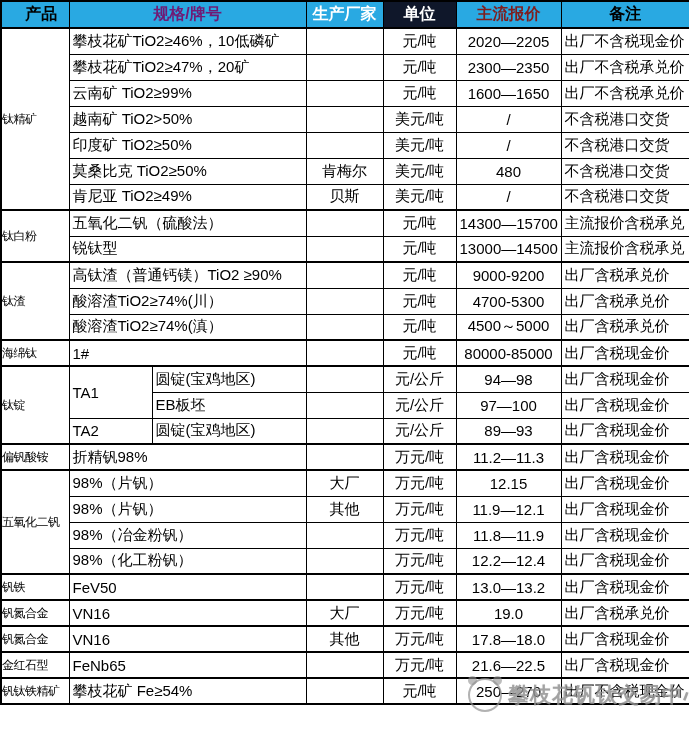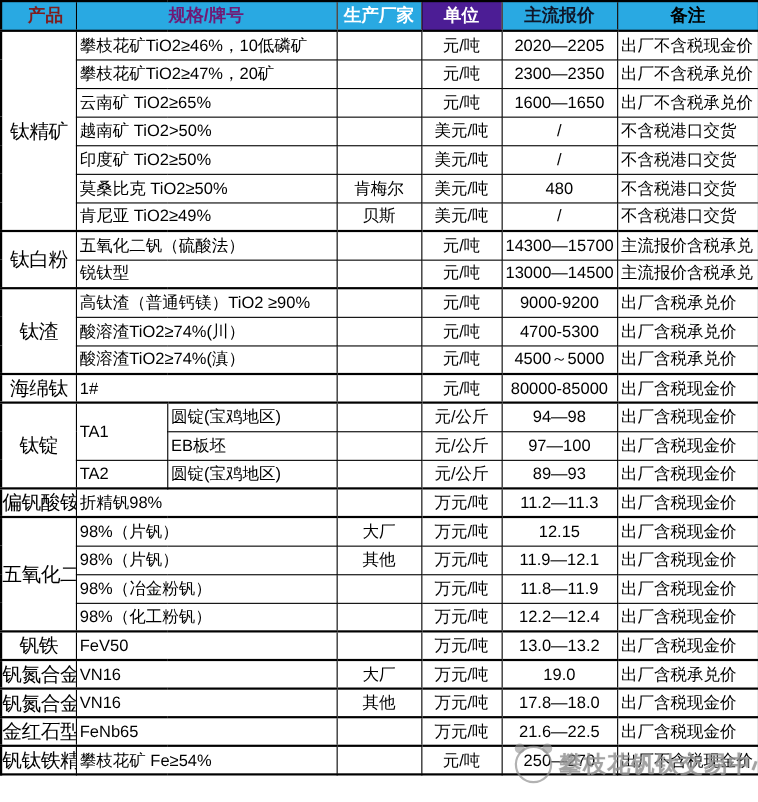--- a/index.html
+++ b/index.html
@@ -3,21 +3,21 @@
 <meta charset="utf-8">
 <style>
   html,body{margin:0;padding:0;background:#fff;}
   body{width:689px;height:729px;position:relative;font-family:"Liberation Sans","DejaVu Sans",sans-serif;overflow:hidden;}
   table{border-collapse:collapse;table-layout:fixed;width:689px;border:2px solid #000;}
   th,td{border:1px solid #000;height:26px;padding:0 3px;font-size:15px;color:#000;
         overflow:hidden;white-space:nowrap;vertical-align:middle;box-sizing:border-box;}
   thead th{height:27px;color:#fff;font-weight:bold;font-size:16px;text-align:center;padding:0;}
   td.center{text-align:center;}
   td.left{text-align:left;margin-left:36px;}
-  td.product{text-align:center;font-size:18px;padding:0;letter-spacing:-0.5px;}
+  td.product{font-size:12px;padding:0;letter-spacing:-0.5px;}
   tr.gb td{border-top:2px solid #000;}
   .watermark{position:absolute;left:468px;top:678px;display:flex;align-items:center;
              color:rgba(145,145,145,0.75);pointer-events:none;z-index:5;}
   .wm-logo{width:30px;height:30px;border:2px solid rgba(145,145,145,0.7);border-radius:50%;
            margin-right:6px;position:relative;flex:0 0 auto;}
   .wm-logo::before,.wm-logo::after{content:"";position:absolute;width:9px;height:9px;border-radius:50%;
            background:rgba(145,145,145,0.6);top:-4px;}
   .wm-logo::before{left:-2px;} .wm-logo::after{right:-2px;}
   .wm-text{font-size:21px;font-weight:bold;letter-spacing:1px;white-space:nowrap;
            text-shadow:0 0 1px rgba(145,145,145,0.4);}
@@ -30,46 +30,46 @@
     <col style="width:68px">
       <col style="width:83px">
       <col style="width:154px">
     <col style="width:77px">
       <col style="width:73px">
       <col style="width:105px">
       <col style="width:129px">
   </colgroup>
   <thead>
       <tr>
-        <th style="background: rgb(41, 169, 226); color: #7f1d1d; padding-left: 12px;">产品</th>
+        <th style="background: rgb(41, 169, 226); color: #000000; padding-left: 12px;">产品</th>
         <th colspan="2" style="background: rgb(41, 169, 226); color: #701a75;">规格/牌号</th>
         <th style="background: rgb(41, 169, 226); color: rgb(255, 255, 255); margin-top: 28px;">生产厂家</th>
-        <th style="background: #4c1d95; color: rgb(255, 255, 255);">单位</th>
-        <th style="background: rgb(41, 169, 226); color: #0f172a;">主流报价</th>
+        <th style="background: #0f172a; color: rgb(255, 255, 255);">单位</th>
+        <th style="background: rgb(41, 169, 226); color: #7f1d1d;">主流报价</th>
         <th style="background: rgb(41, 169, 226); color: #000000;">备注</th>
       </tr>
     </thead>
   <tbody>
       <tr class="gb">
         <td rowspan="7" colspan="1" class="product">钛精矿</td>
         <td colspan="2" class="left">攀枝花矿TiO2≥46%，10低磷矿</td>
         <td class="center"></td>
         <td class="center">元/吨</td>
         <td class="center">2020—2205</td>
         <td class="left">出厂不含税现金价</td>
       </tr>
       <tr>
         <td colspan="2" class="left">攀枝花矿TiO2≥47%，20矿</td>
         <td class="center"></td>
         <td class="center">元/吨</td>
         <td class="center">2300—2350</td>
         <td class="left">出厂不含税承兑价</td>
       </tr>
       <tr>
-        <td colspan="2" class="left">云南矿 TiO2≥65%</td>
+        <td colspan="2" class="left">云南矿 TiO2≥99%</td>
         <td class="center"></td>
         <td class="center">元/吨</td>
         <td class="center">1600—1650</td>
         <td class="left">出厂不含税承兑价</td>
       </tr>
       <tr>
         <td colspan="2" class="left">越南矿 TiO2&gt;50%</td>
         <td class="center"></td>
         <td class="center">美元/吨</td>
         <td class="center">/</td>

